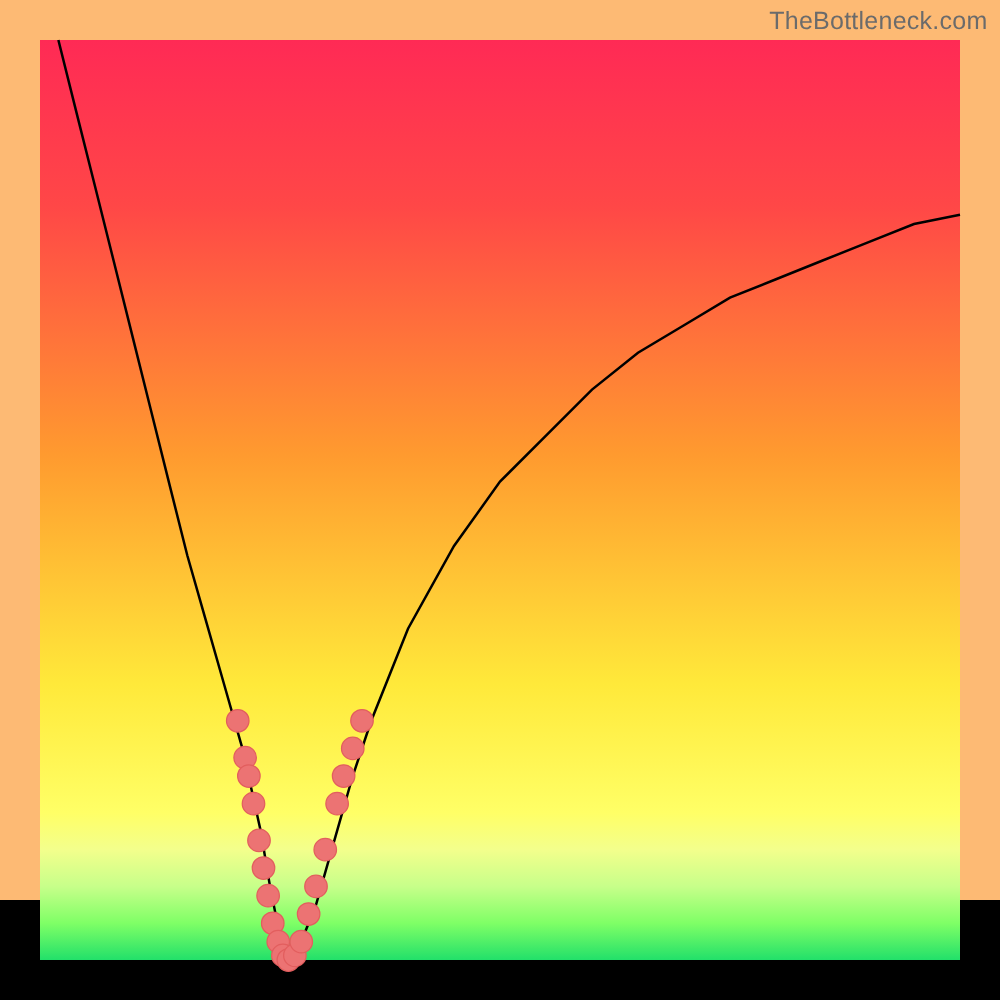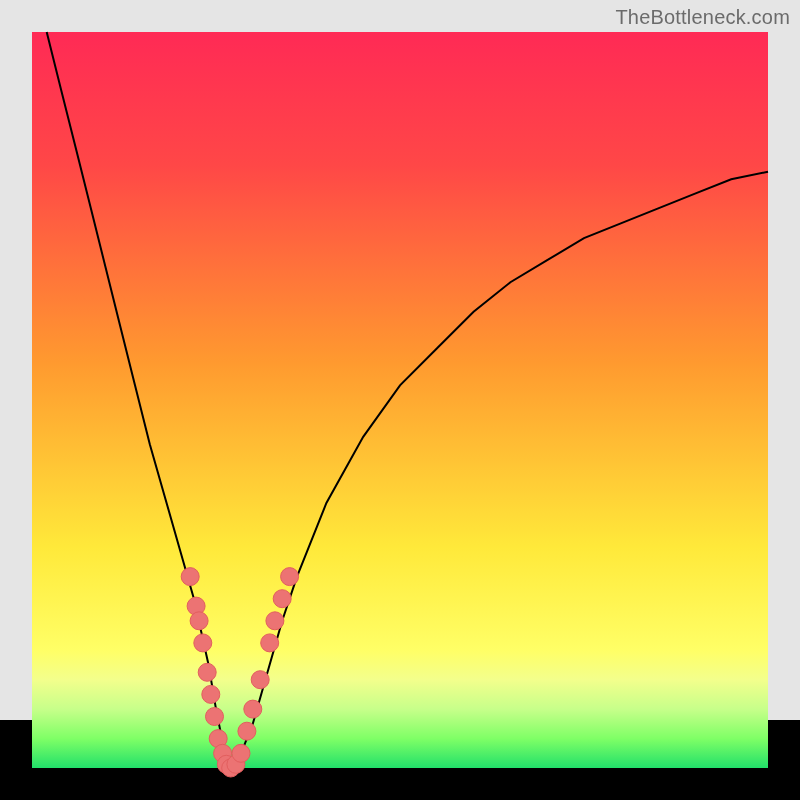--- a/index.html
+++ b/index.html
@@ -8,21 +8,21 @@
     width: 800px;
     height: 800px;
     overflow: hidden;
     background: #000;
     font-family: Arial, Helvetica, sans-serif;
   }
   .frame {
     position: absolute;
     left: 0; top: 0;
     width: 800px; height: 720px;
-    background: #e5e5e5;
+    background: #fdba74;
   }
   .plot-area {
     position: absolute;
     left: 32px;
     top: 32px;
     width: 736px;
     height: 736px;
     
   }
   .watermark {

